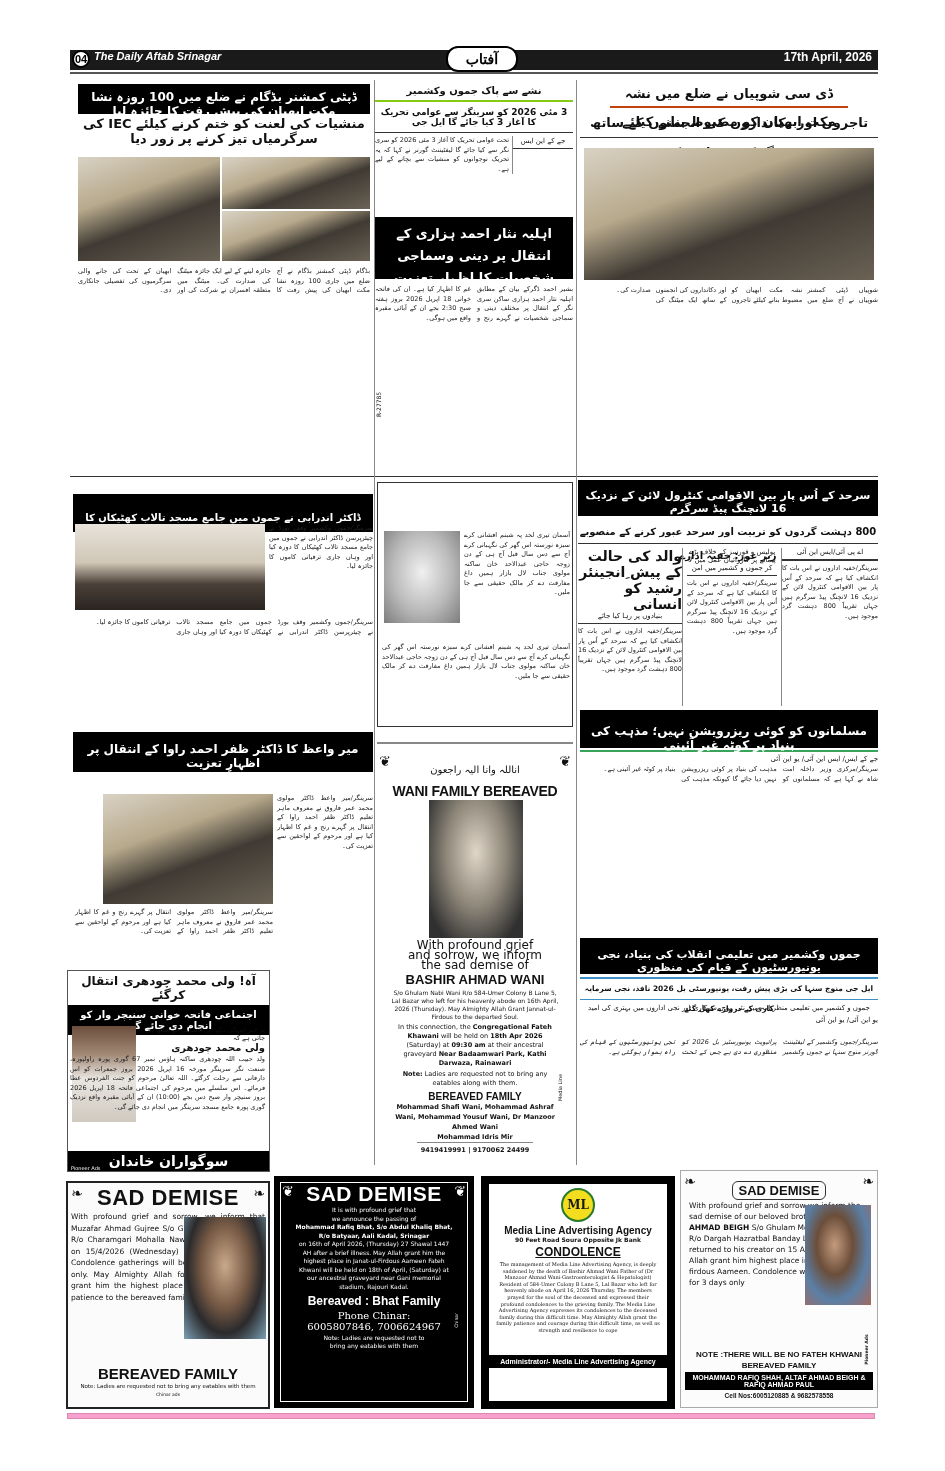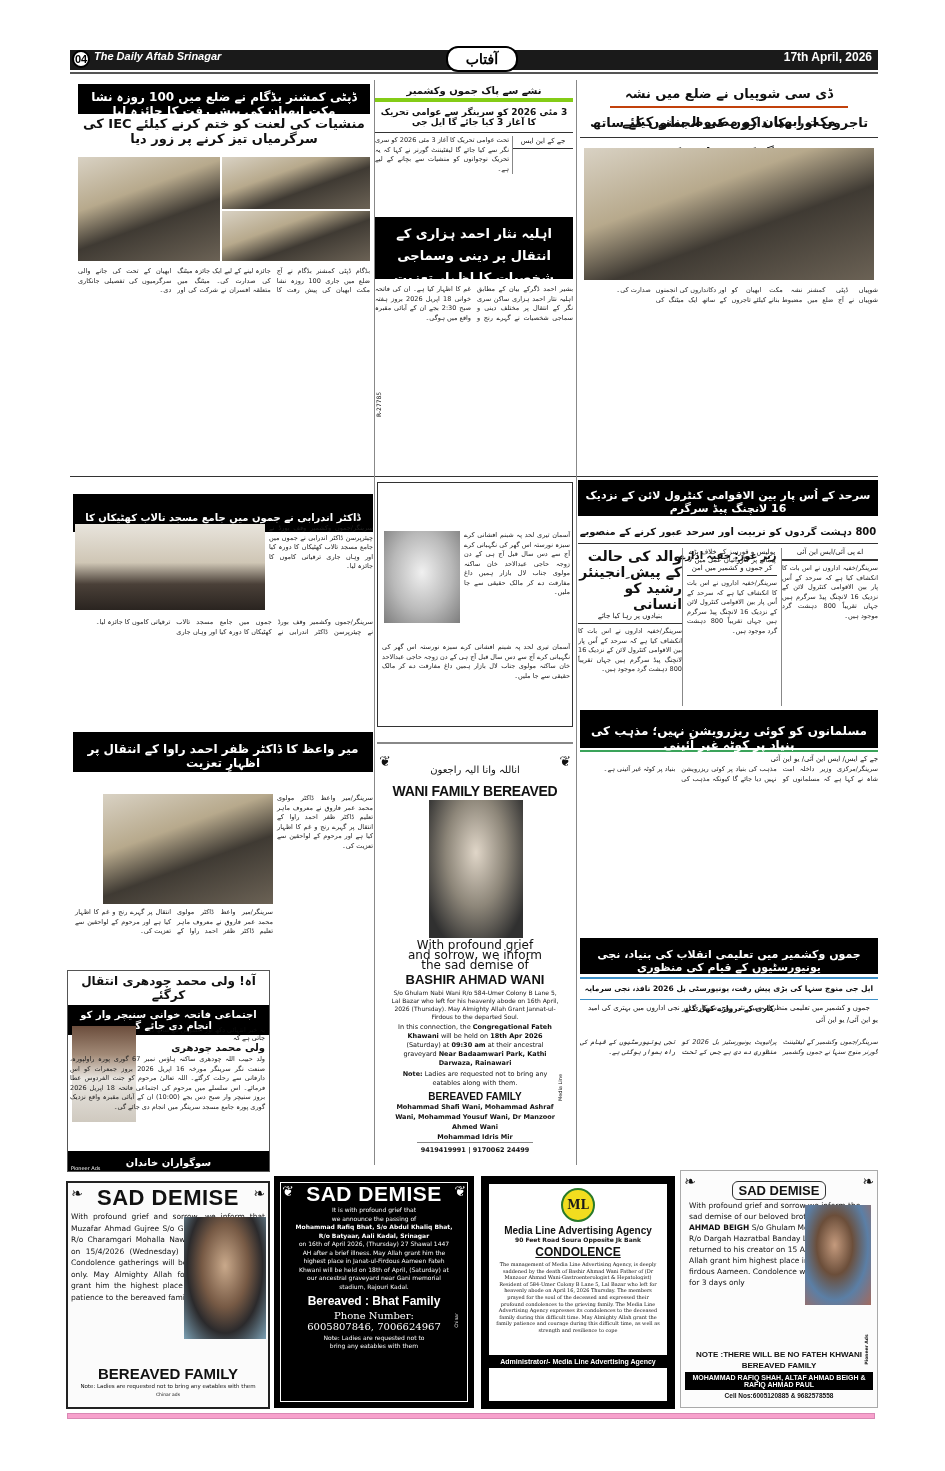--- a/index.html
+++ b/index.html
@@ -54,21 +54,21 @@
 <div class="blk" style="left:78px;top:84px;width:292px;height:390px;">
   <div class="black-head urdu" style="font-size:12px;padding:6px 4px;height:30px;">ڈپٹی کمشنر بڈگام نے ضلع میں 100 روزہ نشا مکت ابھیان کی پیش رفت کا جائزہ لیا</div>
   <div class="sub-head urdu" style="font-size:13px;margin-top:2px;height:30px;">منشیات کی لعنت کو ختم کرنے کیلئے IEC کی سرگرمیاں تیز کرنے پر زور دیا</div>
   <div class="photo room" style="left:0;top:73px;width:142px;height:104px;"></div>
   <div class="photo room" style="left:144px;top:73px;width:148px;height:52px;"></div>
   <div class="photo room" style="left:144px;top:127px;width:148px;height:50px;"></div>
   <div class="txt" style="position:absolute;left:0;top:183px;width:292px;height:200px;column-count:3;column-gap:6px;">بڈگام ڈپٹی کمشنر بڈگام نے آج ضلع میں جاری 100 روزہ نشا مکت ابھیان کی پیش رفت کا جائزہ لینے کے لیے ایک جائزہ میٹنگ کی صدارت کی۔ میٹنگ میں متعلقہ افسران نے شرکت کی اور ابھیان کے تحت کی جانے والی سرگرمیوں کی تفصیلی جانکاری دی۔</div>
 </div>
 
 <div class="blk" style="left:375px;top:80px;width:198px;height:136px;">
-  <div class="sub-head urdu" style="font-size:10px;height:22px;line-height:22px;border-bottom:4px solid #84cc16;">نشے سے پاک جموں وکشمیر</div>
+  <div class="sub-head urdu" style="font-size:10px;height:22px;line-height:22px;border-bottom:2px solid #84cc16;">نشے سے پاک جموں وکشمیر</div>
   <div class="sub-head urdu" style="font-size:9px;padding:5px 0;border-bottom:1px solid #333;">3 مئی 2026 کو سرینگر سے عوامی تحریک کا آغاز 3 کیا جائے گا ایل جی</div>
   <div style="display:flex;direction:rtl;">
     <div style="width:60px;">
       <div class="urdu" style="font-size:7px;text-align:center;margin-top:4px;border-bottom:1px solid #333;padding-bottom:3px;">جے کے این ایس</div>
     </div>
     <div class="txt" style="width:138px;margin-top:3px;border-right:1px solid #888;padding-right:3px;">تحت عوامی تحریک کا آغاز 3 مئی 2026 کو سری نگر سے کیا جائے گا لیفٹیننٹ گورنر نے کہا کہ یہ تحریک نوجوانوں کو منشیات سے بچانے کے لیے ہے۔</div>
   </div>
 </div>
 
 <div class="blk" style="left:375px;top:217px;width:198px;height:258px;">
@@ -178,21 +178,21 @@
 <div class="ad urdu" style="left:67px;top:970px;width:203px;height:202px;border:1px solid #555;">
   <div style="font-size:12px;font-weight:bold;padding:3px 0;">آہ! ولی محمد چودھری انتقال کرگئے</div>
   <div class="black-head" style="font-size:10px;padding:4px;">اجتماعی فاتحہ خوانی سنیچر وار کو انجام دی جائے گی</div>
   <div class="photo bw" style="left:4px;top:55px;width:64px;height:96px;background:linear-gradient(180deg,#6b4d3c 0%,#a28a77 30%,#e9e6e1 55%,#cfc9bf 100%);"></div>
   <div style="position:absolute;right:4px;top:55px;width:128px;text-align:right;">
     <div style="font-size:6.5px;">یہ خبر انتہائی دکھ اور افسوس کے ساتھ دی جاتی ہے کہ</div>
     <div style="font-size:10px;font-weight:bold;">ولی محمد چودھری</div>
   </div>
   <div class="txt" style="position:absolute;right:4px;top:84px;width:195px;height:96px;">ولد حبیب اللہ چودھری ساکنہ ہاؤس نمبر 67 گوری پورہ راولپورہ، صنعت نگر سرینگر مورخہ 16 اپریل 2026 بروز جمعرات کو اس دارفانی سے رحلت کرگئے۔ اللہ تعالیٰ مرحوم کو جنت الفردوس عطا فرمائے۔ اس سلسلے میں مرحوم کی اجتماعی فاتحہ 18 اپریل 2026 بروز سنیچر وار صبح دس بجے (10:00) ان کے آبائی مقبرہ واقع نزدیک گوری پورہ جامع مسجد سرینگر میں انجام دی جائے گی۔</div>
   <div style="position:absolute;left:0;bottom:0;width:100%;height:20px;background:#000;">
-    <span style="color:#fff;font-size:10px;font-weight:bold;line-height:20px;">سوگواران خاندان</span>
+    <span style="color:#fff;font-size:14px;font-weight:bold;line-height:20px;">سوگواران خاندان</span>
     <span style="position:absolute;left:3px;bottom:0;color:#fff;font-size:5px;direction:ltr;">Pioneer Ads</span>
   </div>
 </div>
 
 <div class="ad" style="left:66px;top:1181px;width:204px;height:228px;border:2px solid #222;background:#fbfbfb;">
   <div class="corner" style="left:3px;top:3px;">❧</div>
   <div class="corner" style="right:3px;top:3px;">❧</div>
   <div class="ad-title" style="font-size:22px;margin-top:2px;">SAD DEMISE</div>
   <p style="text-align:justify;padding:0 3px;font-size:7.5px;line-height:11.5px;height:150px;">With profound grief and sorrow, we inform that Muzafar Ahmad Gujree S/o Ghulam Ahmad Gujree R/o Charamgari Mohalla Nawakadal passed away on 15/4/2026 (Wednesday) at around 1:00 AM. Condolence gatherings will be held for three days only. May Almighty Allah forgive the deceased, grant him the highest place in Jannah, and give patience to the bereaved family. Ameen.</p>
   <div class="photo portrait" style="left:116px;top:34px;width:82px;height:122px;background:radial-gradient(ellipse at 50% 40%,#c9a98b 0%,#775a45 40%,#2b2a2c 65%,#7ca1b5 100%);"></div>
@@ -205,21 +205,21 @@
   <div style="position:absolute;inset:4px;border:1px solid #fff;"></div>
   <div class="corner" style="left:6px;top:6px;color:#fff;">❦</div>
   <div class="corner" style="right:6px;top:6px;color:#fff;">❦</div>
   <div class="ad-title" style="margin-top:4px;font-size:21px;position:relative;">SAD DEMISE</div>
   <p style="font-size:6px;line-height:8.5px;position:relative;">It is with profound grief that</p>
   <p style="font-size:6px;line-height:8.5px;position:relative;">we announce the passing of</p>
   <p style="font-size:6px;font-weight:bold;line-height:8.5px;position:relative;">Mohammad Rafiq Bhat, S/o Abdul Khaliq Bhat,</p>
   <p style="font-size:6px;font-weight:bold;line-height:8.5px;position:relative;">R/o Batyaar, Aali Kadal, Srinagar</p>
   <p style="font-size:6px;line-height:8.5px;padding:0 20px;position:relative;">on 16th of April 2026, (Thursday) 27 Shawal 1447 AH after a brief illness. May Allah grant him the highest place in Janat-ul-Firdous Aameen Fateh Khwani will be held on 18th of April, (Saturday) at our ancestral graveyard near Gani memorial stadium, Rajouri Kadal.</p>
   <div style="font:bold 12px 'Liberation Sans',sans-serif;margin-top:3px;position:relative;">Bereaved : Bhat Family</div>
-  <div style="font:10px 'DejaVu Serif',serif;margin-top:2px;position:relative;">Phone Number:</div>
+  <div style="font:10px 'DejaVu Serif',serif;margin-top:2px;position:relative;">Phone Chinar:</div>
   <div style="font:10px 'DejaVu Serif',serif;position:relative;">6005807846, 7006624967</div>
   <p style="font-size:6px;line-height:8px;padding:0 46px;margin-top:2px;position:relative;">Note: Ladies are requested not to bring any eatables with them</p>
   <div style="position:absolute;right:8px;top:140px;font-size:4.5px;transform:rotate(-90deg);">Chinar</div>
 </div>
 
 <div class="ad" style="left:481px;top:1176px;width:194px;height:233px;background:#000;padding:8px;">
   <div style="background:#fff;width:100%;height:100%;position:relative;padding-top:4px;color:#111;">
     <div style="width:34px;height:34px;border-radius:50%;background:#f2dd1f;margin:0 auto;border:2px solid #2a7a2a;display:flex;align-items:center;justify-content:center;">
       <span style="font:bold 12px 'DejaVu Serif',serif;color:#1a1a1a;">ML</span>
     </div>

